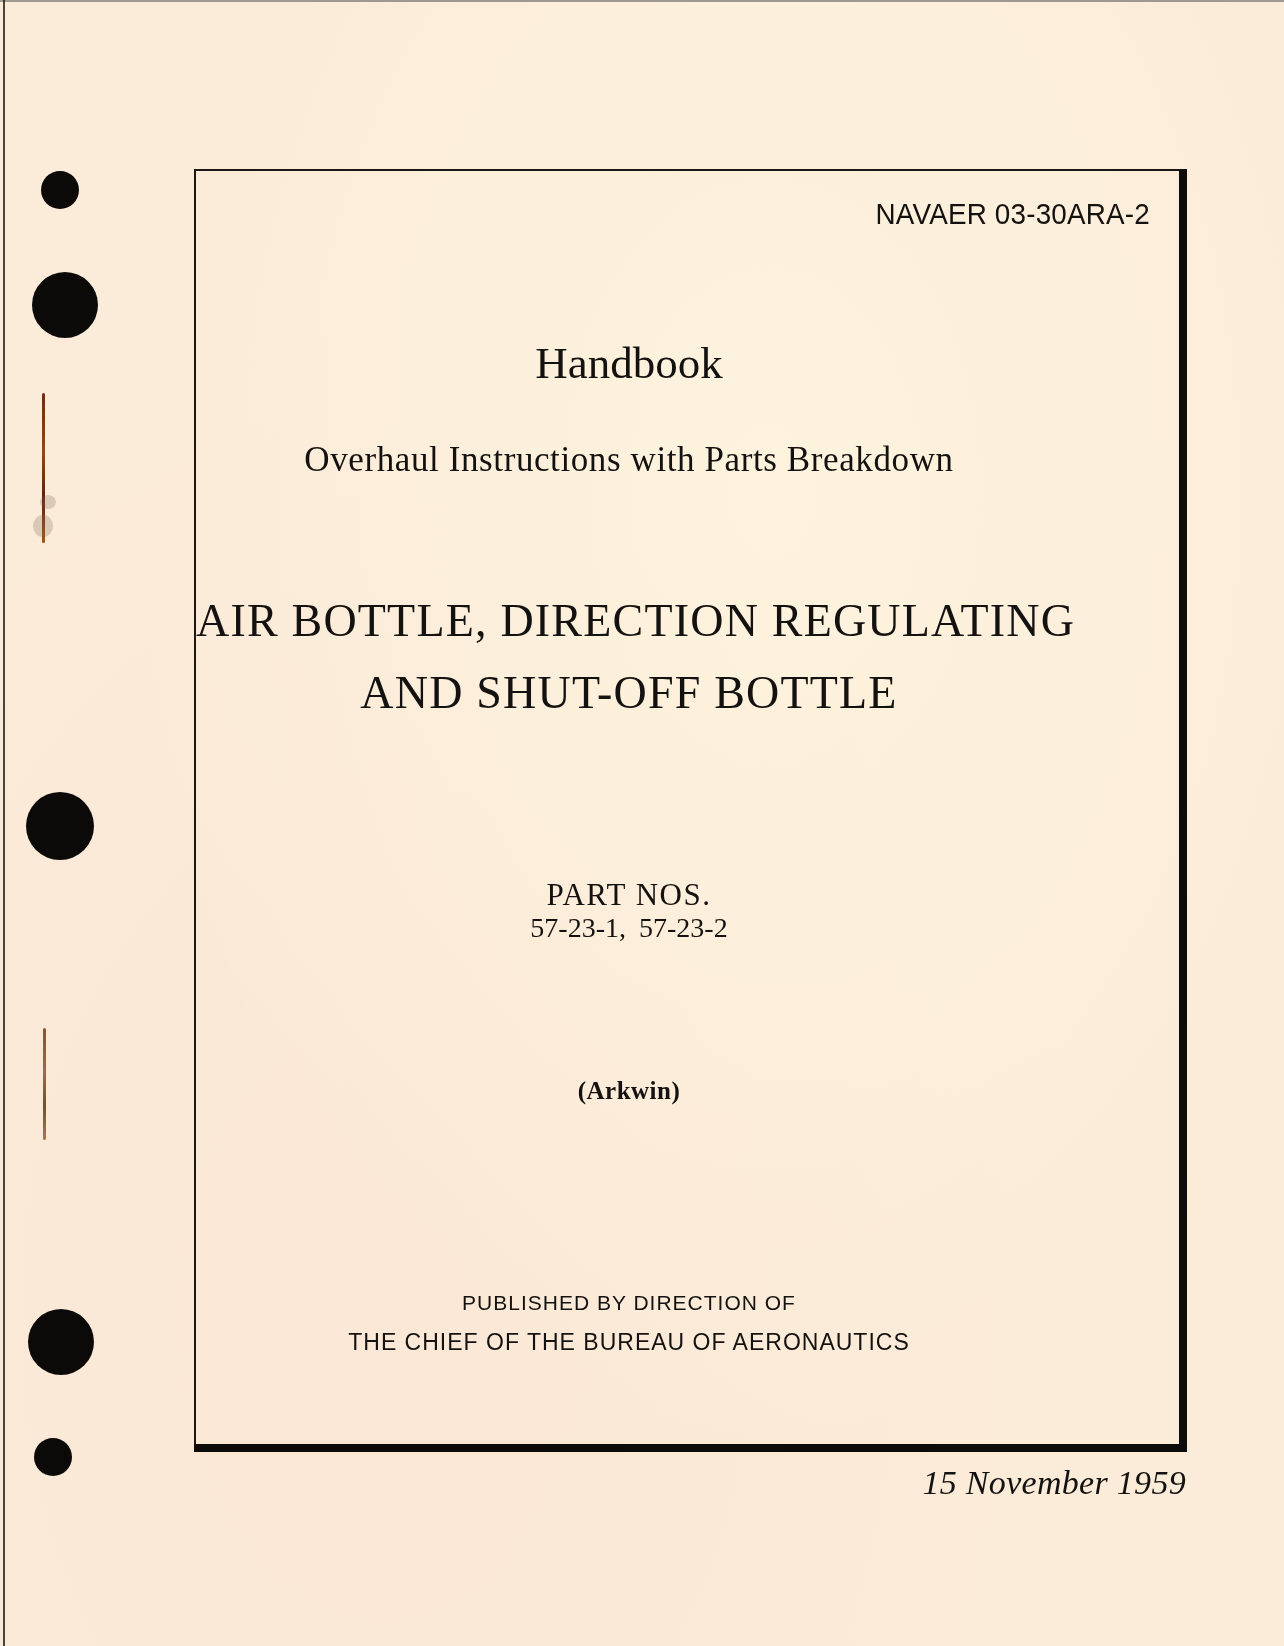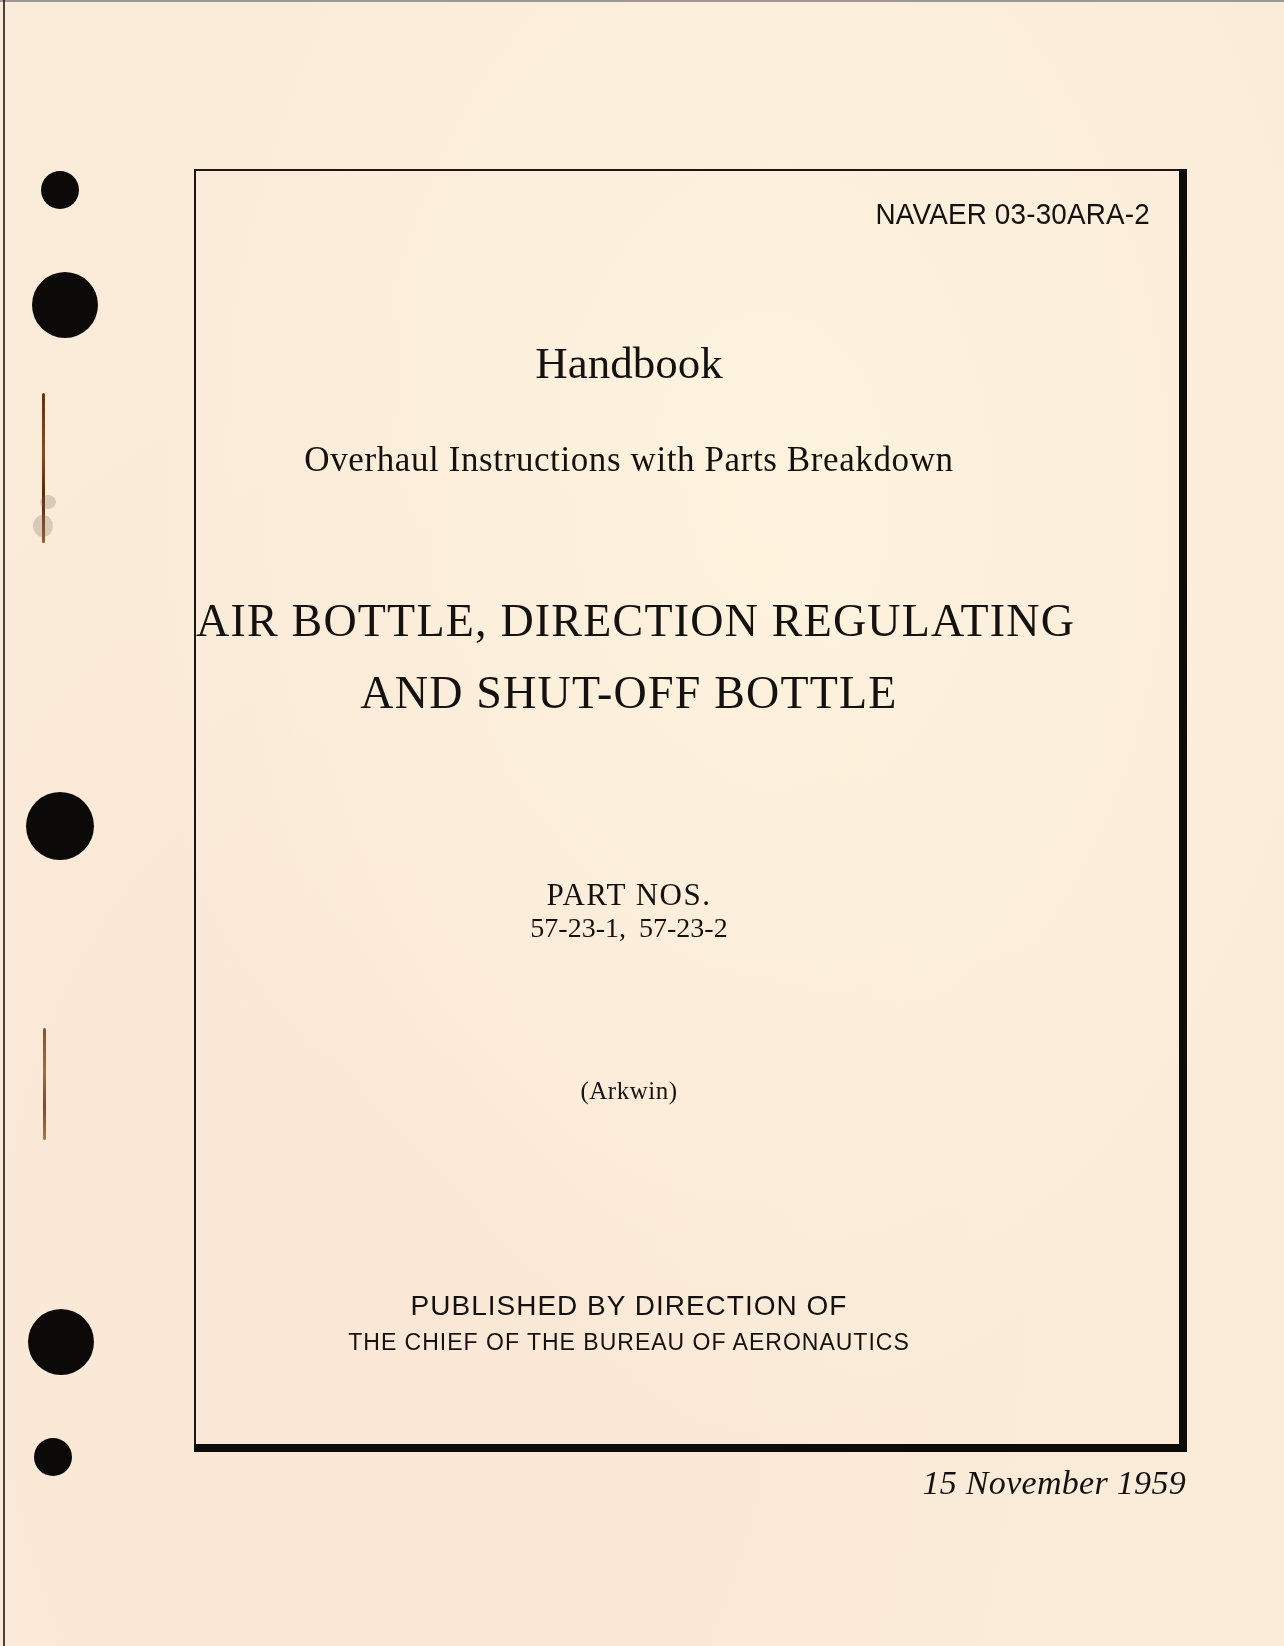--- a/index.html
+++ b/index.html
@@ -26,22 +26,22 @@
   .t { position: absolute; white-space: nowrap; line-height: 1; }
   .center { left: 196px; width: 866px; text-align: center; }
 
   .docnum { right: 134px; top: 200px; font-family: "Liberation Sans", sans-serif; font-size: 29px; letter-spacing: 0.2px; transform: scaleX(0.96); transform-origin: right; }
   .handbook { top: 341px; font-size: 45px; }
   .subtitle { top: 442px; font-size: 35px; letter-spacing: 0.6px; }
   .title1 { top: 598px; font-size: 46px; letter-spacing: 1.2px; }
   .title2 { top: 670px; font-size: 46px; letter-spacing: 1.2px; }
   .partnos { top: 879px; font-size: 31px; letter-spacing: 1.5px; }
   .partnums { top: 914px; font-size: 28px; word-spacing: 6px; }
-  .maker { top: 1078px; font-size: 25px; font-weight: normal; letter-spacing: 0.5px; }
-  .pub1 { top: 1292px; font-family: "Liberation Sans", sans-serif; font-size: 28px; letter-spacing: 1px; }
+  .maker { top: 1078px; font-size: 25px; font-weight: bold; letter-spacing: 0.5px; }
+  .pub1 { top: 1292px; font-family: "Liberation Sans", sans-serif; font-size: 21px; letter-spacing: 1px; }
   .pub2 { top: 1331px; font-family: "Liberation Sans", sans-serif; font-size: 23px; letter-spacing: 1px; }
   .date { right: 98px; top: 1466px; font-size: 34px; font-style: italic; letter-spacing: 0.3px; }
 </style>
 </head>
 <body>
 
 <div class="top-strip"></div>
 <div class="left-edge"></div>
 
 <div class="hole" style="left:41px; top:171px; width:38px; height:38px;"></div>

